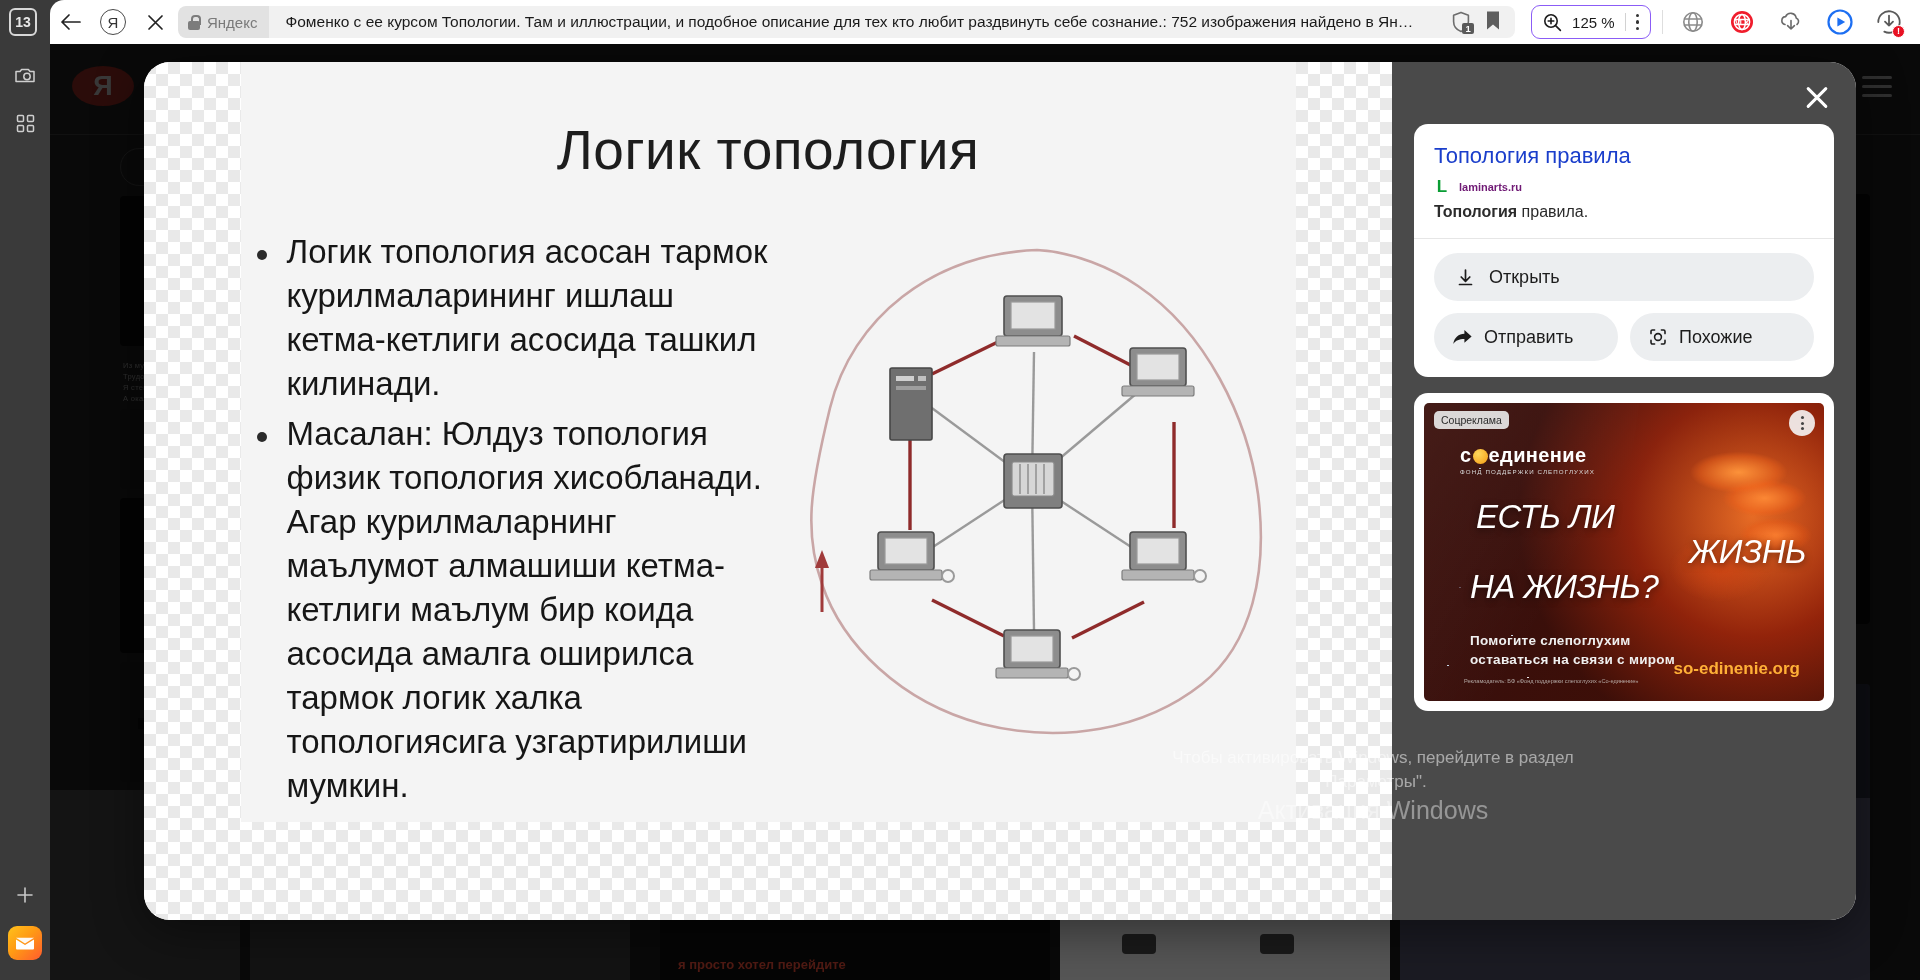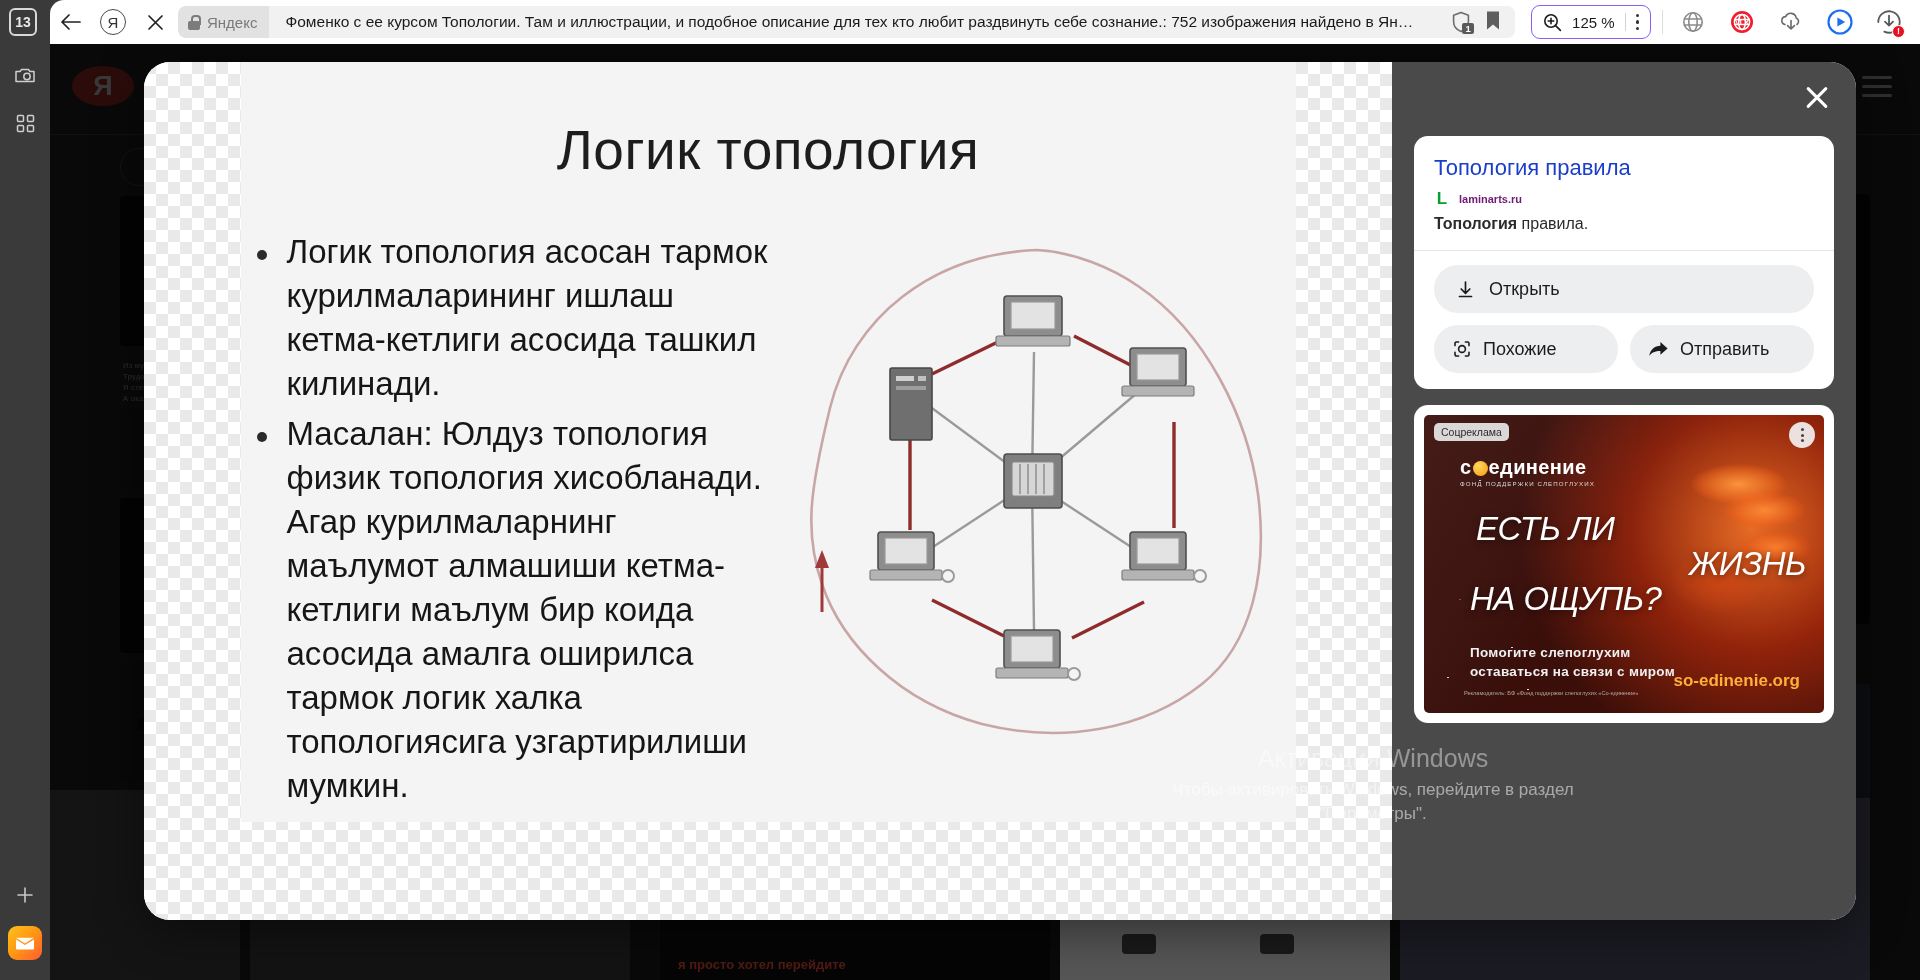--- a/index.html
+++ b/index.html
@@ -183,21 +183,21 @@
     position:absolute;right:22px;top:18px;width:34px;height:34px;cursor:pointer;
   }
   #close-x:before,#close-x:after{
     content:"";position:absolute;left:3px;top:16px;width:28px;height:3px;background:#fff;
     border-radius:2px;
   }
   #close-x:before{ transform:rotate(45deg); }
   #close-x:after{ transform:rotate(-45deg); }
 
   #info-card{
-    margin-top:48px;background:#fff;border-radius:14px;padding:18px 20px 16px;
+    margin-top:36px;background:#fff;border-radius:14px;padding:18px 20px 16px;
   }
   #info-title{
     font-size:22px;color:#1a3ecb;font-weight:400;line-height:28px;margin-bottom:8px;
   }
   #domain-row{ display:flex;align-items:center;gap:9px;margin-bottom:6px; }
   .fav-l{
     width:16px;height:17px;color:#0a9d34;font-size:17px;font-weight:700;line-height:17px;
     display:flex;align-items:center;justify-content:center;
   }
   #domain-text{ font-size:11px;color:#701a75;font-weight:700; }
@@ -518,31 +518,31 @@
 
       <div class="act-btn" id="btn-open">
         <svg width="19" height="19" viewBox="0 0 19 19" fill="none" stroke="#1c1c1c" stroke-width="1.7">
           <path d="M9.5 2v10.5M5.2 9l4.3 4.3L13.8 9M3.5 16.5h12" stroke-linecap="round" stroke-linejoin="round"></path>
         </svg>
         <span>Открыть</span>
       </div>
 
       <div class="act-row">
         <div class="act-btn">
+          <svg width="21" height="19" viewBox="0 0 21 19" fill="#1c1c1c">
+            <path d="M12.4 2.1v3.6C6.6 6 2.4 9.3 1.2 15.9c2.6-3.4 5.8-4.9 11.2-4.9v3.8l7.2-6.3z"></path>
+          </svg>
+          <span>Отправить</span>
+        </div>
+        <div class="act-btn">
           <svg width="20" height="20" viewBox="0 0 20 20" fill="none" stroke="#1c1c1c" stroke-width="1.6">
             <circle cx="10" cy="10" r="3.4"></circle>
             <path d="M3 6.6V4.4A1.4 1.4 0 0 1 4.4 3h2.2M13.4 3h2.2A1.4 1.4 0 0 1 17 4.4v2.2M17 13.4v2.2a1.4 1.4 0 0 1-1.4 1.4h-2.2M6.6 17H4.4A1.4 1.4 0 0 1 3 15.6v-2.2" stroke-linecap="round"></path>
           </svg>
           <span>Похожие</span>
-        </div>
-        <div class="act-btn">
-          <svg width="21" height="19" viewBox="0 0 21 19" fill="#1c1c1c">
-            <path d="M12.4 2.1v3.6C6.6 6 2.4 9.3 1.2 15.9c2.6-3.4 5.8-4.9 11.2-4.9v3.8l7.2-6.3z"></path>
-          </svg>
-          <span>Отправить</span>
         </div>
       </div>
     </div>
 
     <div id="ad-card">
       <div id="ad-banner">
         <div id="ad-hand"></div>
         <div id="ad-label">Соцреклама</div>
         <div id="ad-dots">
             <i></i>
@@ -551,38 +551,38 @@
           </div>
 
         <div id="ad-logo">
           <div id="ad-logo-main">с<span class="oball"></span>единение</div>
           <div id="ad-logo-sub">ФОНД ПОДДЕРЖКИ СЛЕПОГЛУХИХ</div>
         </div>
 
         <div id="ad-headline">
           <span class="l1">ЕСТЬ ЛИ</span>
           <span class="l2">ЖИЗНЬ</span>
-          <span class="l3">НА ОЩУПЬ?</span>
+          <span class="l3">НА ЖИЗНЬ?</span>
         </div>
 
         <div id="ad-sub">
           <div>Помогите слепоглухим</div>
           <div>оставаться на связи с миром</div>
         </div>
 
         <div id="ad-fine">Рекламодатель: БФ «Фонд поддержки слепоглухих «Со-единение»</div>
         <div id="ad-url">so-edinenie.org</div>
       </div>
     </div>
   </div>
 </div>
 
 <div id="win-activate">
+  <div id="wa-sub">Чтобы активировать Windows, перейдите в раздел "Параметры".</div>
   <div id="wa-title">Активация Windows</div>
-  <div id="wa-sub">Чтобы активировать Windows, перейдите в раздел "Параметры".</div>
 </div>
 
 <div id="browser-chrome">
   <div class="tab-count-box">13</div>
 
   <div id="urlbar-wrap">
     <div class="nav-btn">
       <svg width="22" height="18" viewBox="0 0 22 18" fill="none" stroke="#222" stroke-width="1.7">
         <path d="M20 9H2M9 2 2 9l7 7" stroke-linecap="round" stroke-linejoin="round"></path>
       </svg>

